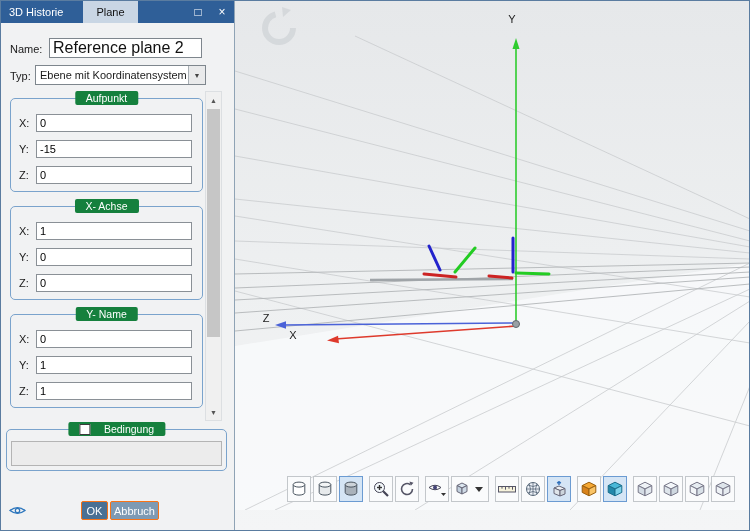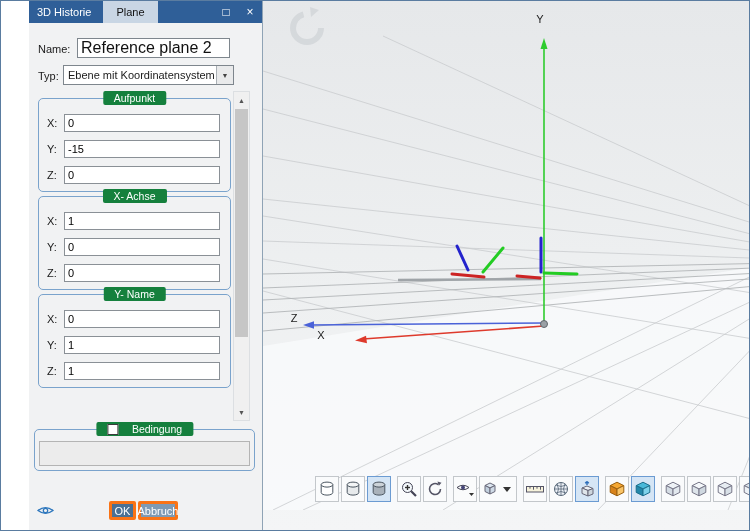--- a/index.html
+++ b/index.html
@@ -1,60 +1,60 @@
 <!DOCTYPE html>
 <html><head>
 <meta charset="utf-8">
 <style>
   * { box-sizing: border-box; }
   body { margin:0; background:#cfd4d9; font-family:"Liberation Sans","DejaVu Sans",sans-serif; }
-  .app { position:relative; width:750px; height:531px; display:flex; background:#fff; overflow:hidden; border:1px solid #5a7ca0;padding-left:28px; }
+  .app { position:relative; width:750px; height:531px; display:flex; background:#fff; overflow:hidden; border:1px solid #5a7ca0; }
 
   
   .left-panel { width:234px; flex:0 0 234px; border-right:1px solid #8fa3b5; display:flex; flex-direction:column; background:#f1f2f3; }
   .titlebar { height:22px; flex:0 0 22px; background:#2f5f98; display:flex; align-items:stretch; }
   .tab-inactive { color:#fff; font-size:11px; display:flex; align-items:center; padding:0 8px; }
-  .tab-active { background:#c9d6e4; color:#111; font-size:11px; display:flex; align-items:center; padding:0 13px; margin-left:4px; }
+  .tab-active { background:#c9d6e4; color:#111; font-size:11px; display:flex; align-items:center; padding:0 13px; margin-left:12px; }
   .winbtns { margin-left:auto; display:flex; }
   .winbtn { width:24px; color:#fff; display:flex; align-items:center; justify-content:center; font-size:12px; }
 
   .form { position:relative; flex:1; font-size:11px; color:#1a1a1a; }
   .lbl { position:absolute; }
   .lbl-name { left:9px; top:20px; }
   .lbl-typ  { left:9px; top:47px; }
   .inp { position:absolute; border:1px solid #7e868d; background:#fff; font-size:16px; padding:0 3px; font-family:inherit; color:#111; }
   .inp-name { left:48px; top:15px; width:153px; height:20px; }
   .combo { position:absolute; left:34px; top:42px; width:171px; height:20px; border:1px solid #7e868d; background:#fff; display:flex; align-items:center; }
   .combo-value { flex:1; padding-left:4px; white-space:nowrap; overflow:hidden; }
   .combo-btn { width:17px; height:100%; background:#e9eaeb; border-left:1px solid #aab0b5; display:flex; align-items:center; justify-content:center; font-size:7px; color:#444; }
 
   .scroll-region { position:absolute; left:0; top:68px; width:234px; height:330px; }
   .groups { position:absolute; left:9px; top:0; width:193px; }
-  .group { position:relative; border:1px solid #7aa3cc; border-radius:5px; height:94px; margin-top:4px; }
+  .group { position:relative; border:1px solid #7aa3cc; border-radius:5px; height:94px; margin-top:14px; }
   .group:first-child { margin-top:7px; }
   .chip { position:absolute; top:-8px; left:50%; transform:translateX(-50%); background:#15803d; color:#fff; font-size:10.5px; padding:1px 11px; white-space:nowrap; border-radius:2px; }
   .frow { position:absolute; left:8px; right:8px; height:18px; }
   .frow.r1 { top:15px; } .frow.r2 { top:41px; } .frow.r3 { top:67px; }
   .frow label { position:absolute; left:0; top:3px; }
   .frow input { position:absolute; left:17px; top:0; width:156px; height:18px; border:1px solid #8a9096; background:#fff; font-size:11px; padding:0 3px; font-family:inherit; }
 
   .vscroll { position:absolute; left:204px; top:0; width:17px; height:330px; background:#f0f0f0; border:1px solid #dcdfe2; display:flex; flex-direction:column; }
   .sb-arrow { height:16px; flex:0 0 16px; display:flex; align-items:center; justify-content:center; font-size:7px; color:#555; }
   .sb-track { position:relative; flex:1; }
   .sb-thumb { position:absolute; left:1px; right:1px; top:1px; height:228px; background:#c6c6c6; }
 
   .bedingung { position:absolute; left:5px; top:406px; width:221px; height:42px; border:1px solid #7aa3cc; border-radius:5px; }
   .chip-check { display:flex; align-items:center; gap:14px; }
   .checkbox { width:11px; height:11px; background:#fff; border:1px solid #3a3a3a; display:inline-block; }
   .bedingung-field { position:absolute; left:4px; right:4px; top:11px; bottom:4px; background:#ececec; border:1px solid #b4b4b4; }
 
   .eye { position:absolute; left:8px; top:481px; }
-  .btn { position:absolute; top:478px; height:19px; border:3px solid #f97316; color:#fff; font-size:11px; font-family:inherit; display:flex; align-items:center; justify-content:center; border-radius:2px; padding:0; }
+  .btn { position:absolute; top:478px; height:19px; border:1px solid #f97316; color:#fff; font-size:11px; font-family:inherit; display:flex; align-items:center; justify-content:center; border-radius:2px; padding:0; }
   .btn-ok { left:80px; width:27px; background:#4a7094; }
-  .btn-cancel { left:109px; width:40px; background:#7e9ab4; }
+  .btn-cancel { left:109px; width:49px; background:#7e9ab4; }
 
   
   .view-panel { flex:1; display:flex; flex-direction:column; min-width:0; }
   .view-titlebar { height:22px; flex:0 0 22px; background:#7e9cba; display:flex; align-items:stretch; }
   .view-tab { background:#49729e; color:#fff; font-size:11px; display:flex; align-items:center; padding:0 16px; }
   .viewport { position:relative; flex:1; background:linear-gradient(180deg,#e6e8ea 0%, #eef0f1 55%, #f4f5f6 100%); overflow:hidden; }
   .scene { position:absolute; left:0; top:0; }
 
   .toolbar { position:absolute; left:52px; bottom:28px; display:flex; gap:2px; align-items:center; }
   .tbtn { width:24px; height:26px; padding:0; display:flex; align-items:center; justify-content:center; background:#fafbfc; border:1px solid #c3c7cb; }

